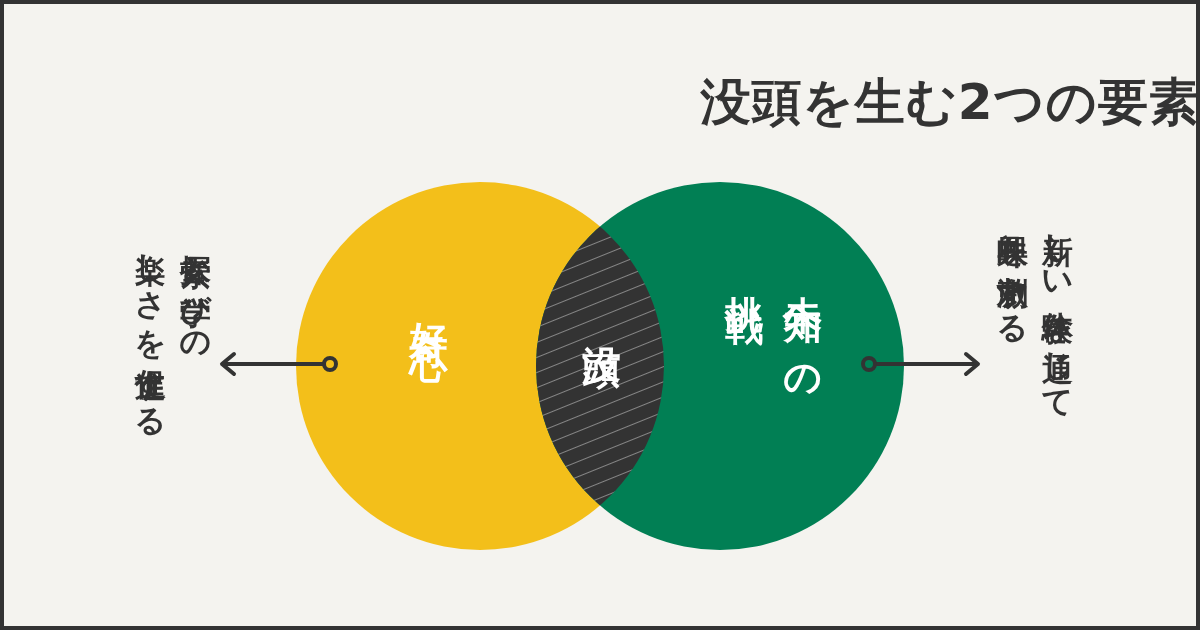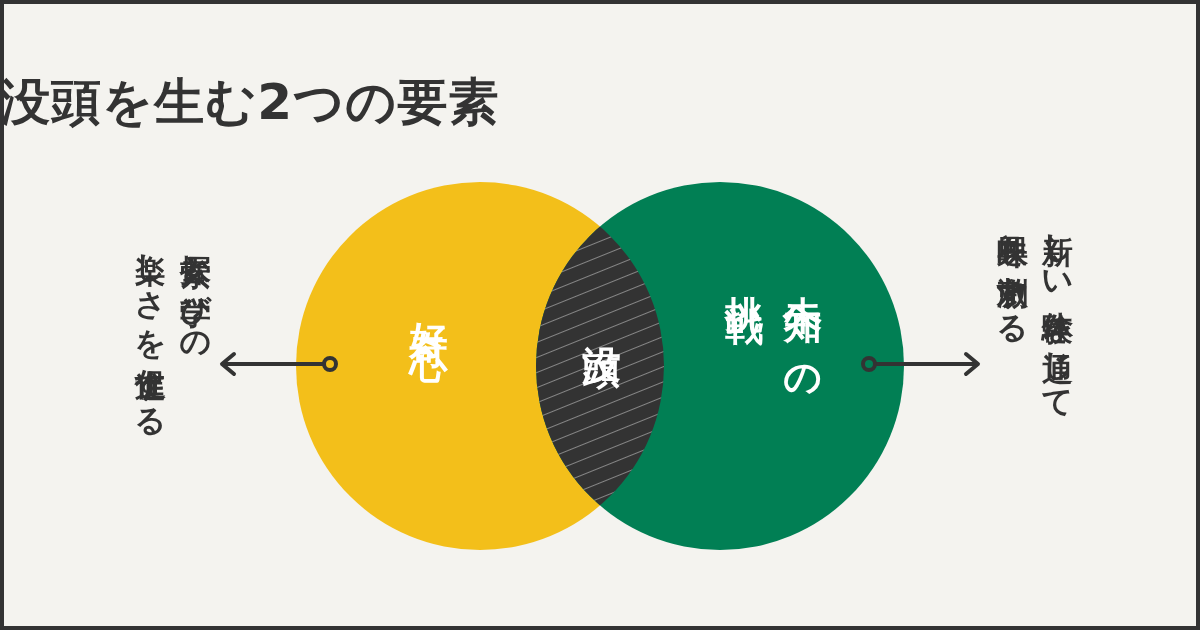--- a/index.html
+++ b/index.html
@@ -8,21 +8,21 @@
       background: #333333;
       font-family: "DejaVu Sans", "Liberation Sans", sans-serif;
     }
     .frame {
       position: absolute; left: 4px; top: 4px;
       width: 1192px; height: 622px;
       background: #f4f3ef;
     }
     .title {
       position: absolute; left: 0; top: 72px; width: 1200px;
-      text-align: left; font-size: 50px; font-weight: bold;
+      text-align: right; font-size: 50px; font-weight: bold;
       color: #333333; letter-spacing: 1px; line-height: 60px;
     }
     svg.venn { position: absolute; left: 0; top: 0; }
     .vtext {
       position: absolute;
       writing-mode: vertical-rl;
       font-weight: bold;
       white-space: pre;
       line-height: 1.3;
     }

